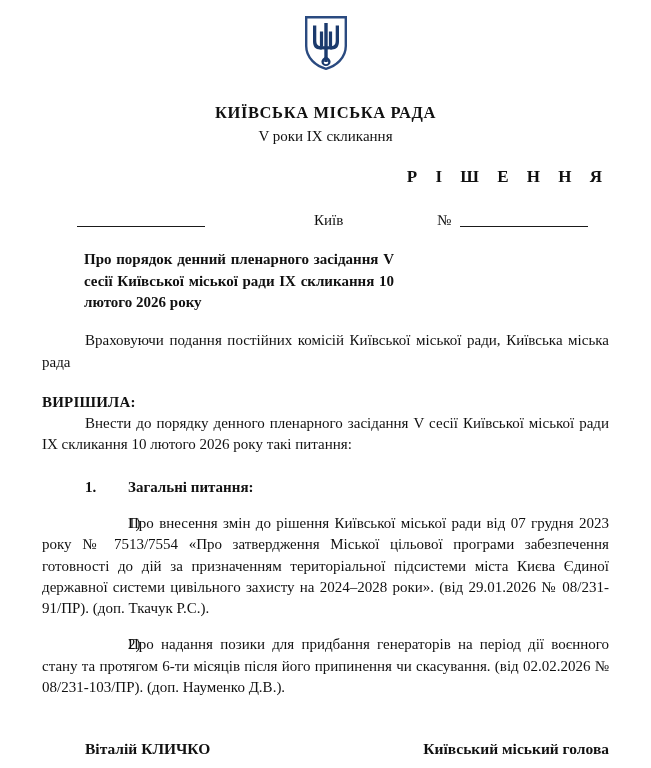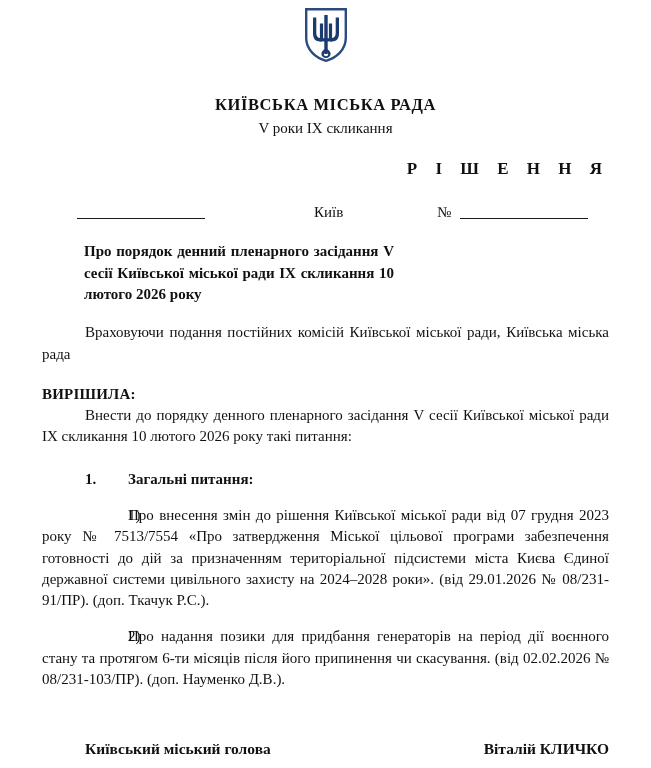--- a/index.html
+++ b/index.html
@@ -14,21 +14,21 @@
     overflow: hidden;
     font-family: "Liberation Serif", "DejaVu Serif", serif;
     color: #111111;
     -webkit-font-smoothing: antialiased;
   }
   .page {
     position: relative;
     width: 651px;
     height: 768px;
     box-sizing: border-box;
-    padding: 0 42px;
+    padding: 8px 42px;
   }
 
   
   .emblem-wrap {
     display: flex;
     justify-content: center;
     align-items: flex-start;
     padding-top: 8px;
     height: 62px;
   }
@@ -225,17 +225,17 @@
 
     <p class="section-head"><span class="sec-num">1.</span><span>Загальні питання:</span></p>
 
     <p class="item"><span class="item-num">1)</span><span>Про внесення змін до рішення Київської міської ради від 07 грудня 2023 року № 7513/7554 «Про затвердження Міської цільової програми забезпечення готовності до дій за призначенням територіальної підсистеми міста Києва Єдиної державної системи цивільного захисту на 2024–2028 роки». (від 29.01.2026 № 08/231-91/ПР). (доп. Ткачук Р.С.).</span></p>
 
     <p class="item item-spaced"><span class="item-num">2)</span><span>Про надання позики для придбання генераторів на період дії воєнного стану та протягом 6-ти місяців після його припинення чи скасування. (від 02.02.2026 № 08/231-103/ПР). (доп. Науменко Д.В.).</span></p>
 
   </div>
 
   <div class="signature">
+    <span>Віталій КЛИЧКО</span>
     <span>Київський міський голова</span>
-    <span>Віталій КЛИЧКО</span>
   </div>
 
 </div>
 
 </body></html>

